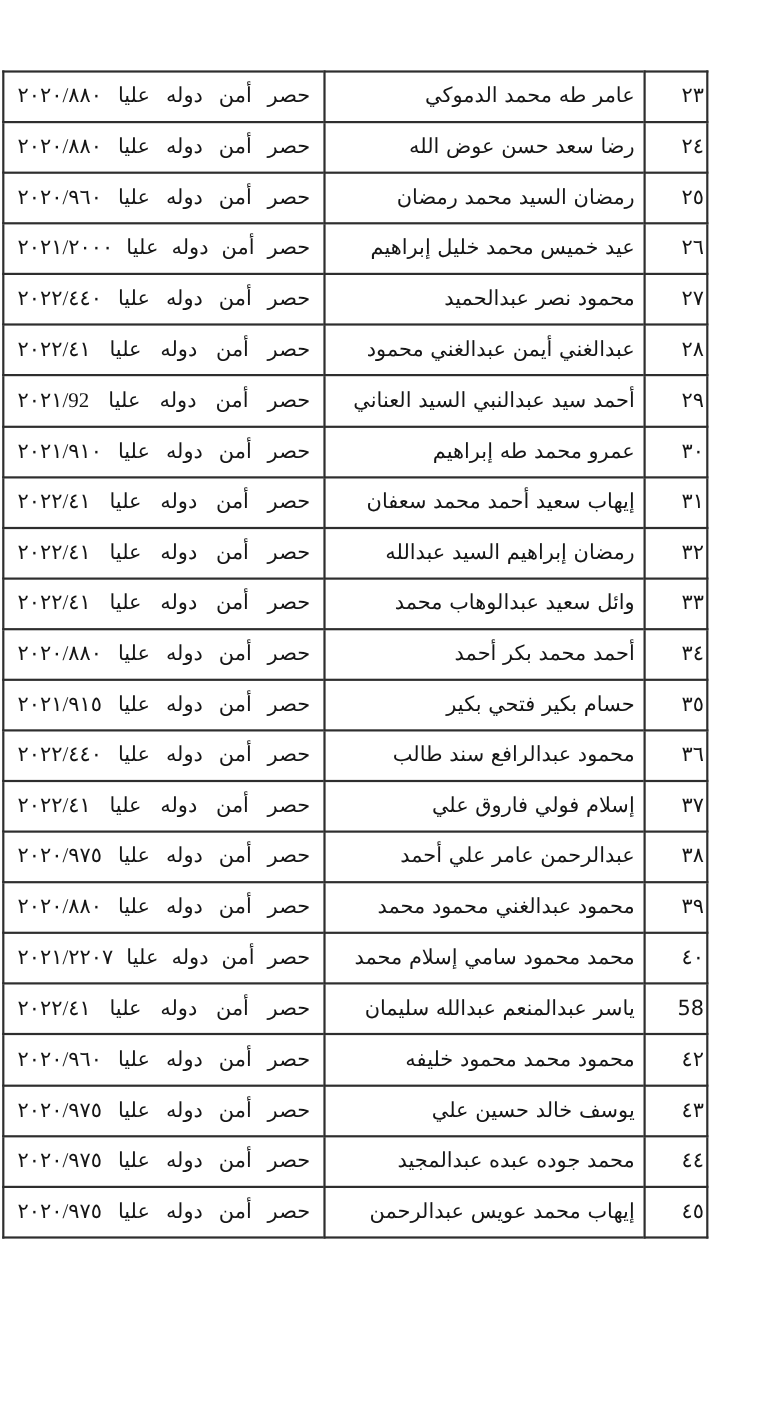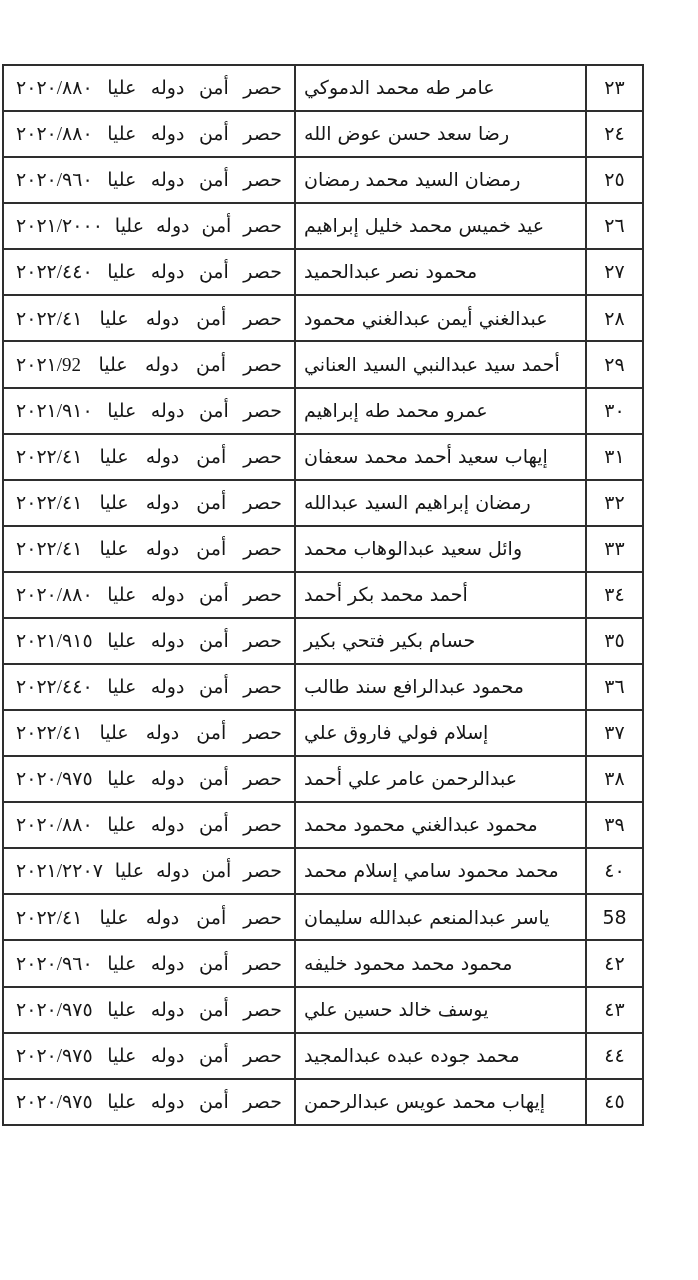--- a/index.html
+++ b/index.html
@@ -33,26 +33,26 @@
   }
   table.cases td {
     border: 2px solid #2e2e2e;
     vertical-align: middle;
     font-size: 19px;
     line-height: 1.25;
     color: #161616;
     overflow: hidden;
   }
   td.num {
-    text-align: center;
+    text-align: right;
     padding: 0 2px;
     margin-left: 20px;
   }
   td.name {
-    text-align: left;
+    text-align: right;
     padding: 0 8px;
   }
   td.case {
     padding: 0 12px;
     text-align: justify;
     text-align-last: justify;
     text-justify: inter-word;
     white-space: nowrap;
     font-family: Liberation Serif, serif;
   }

